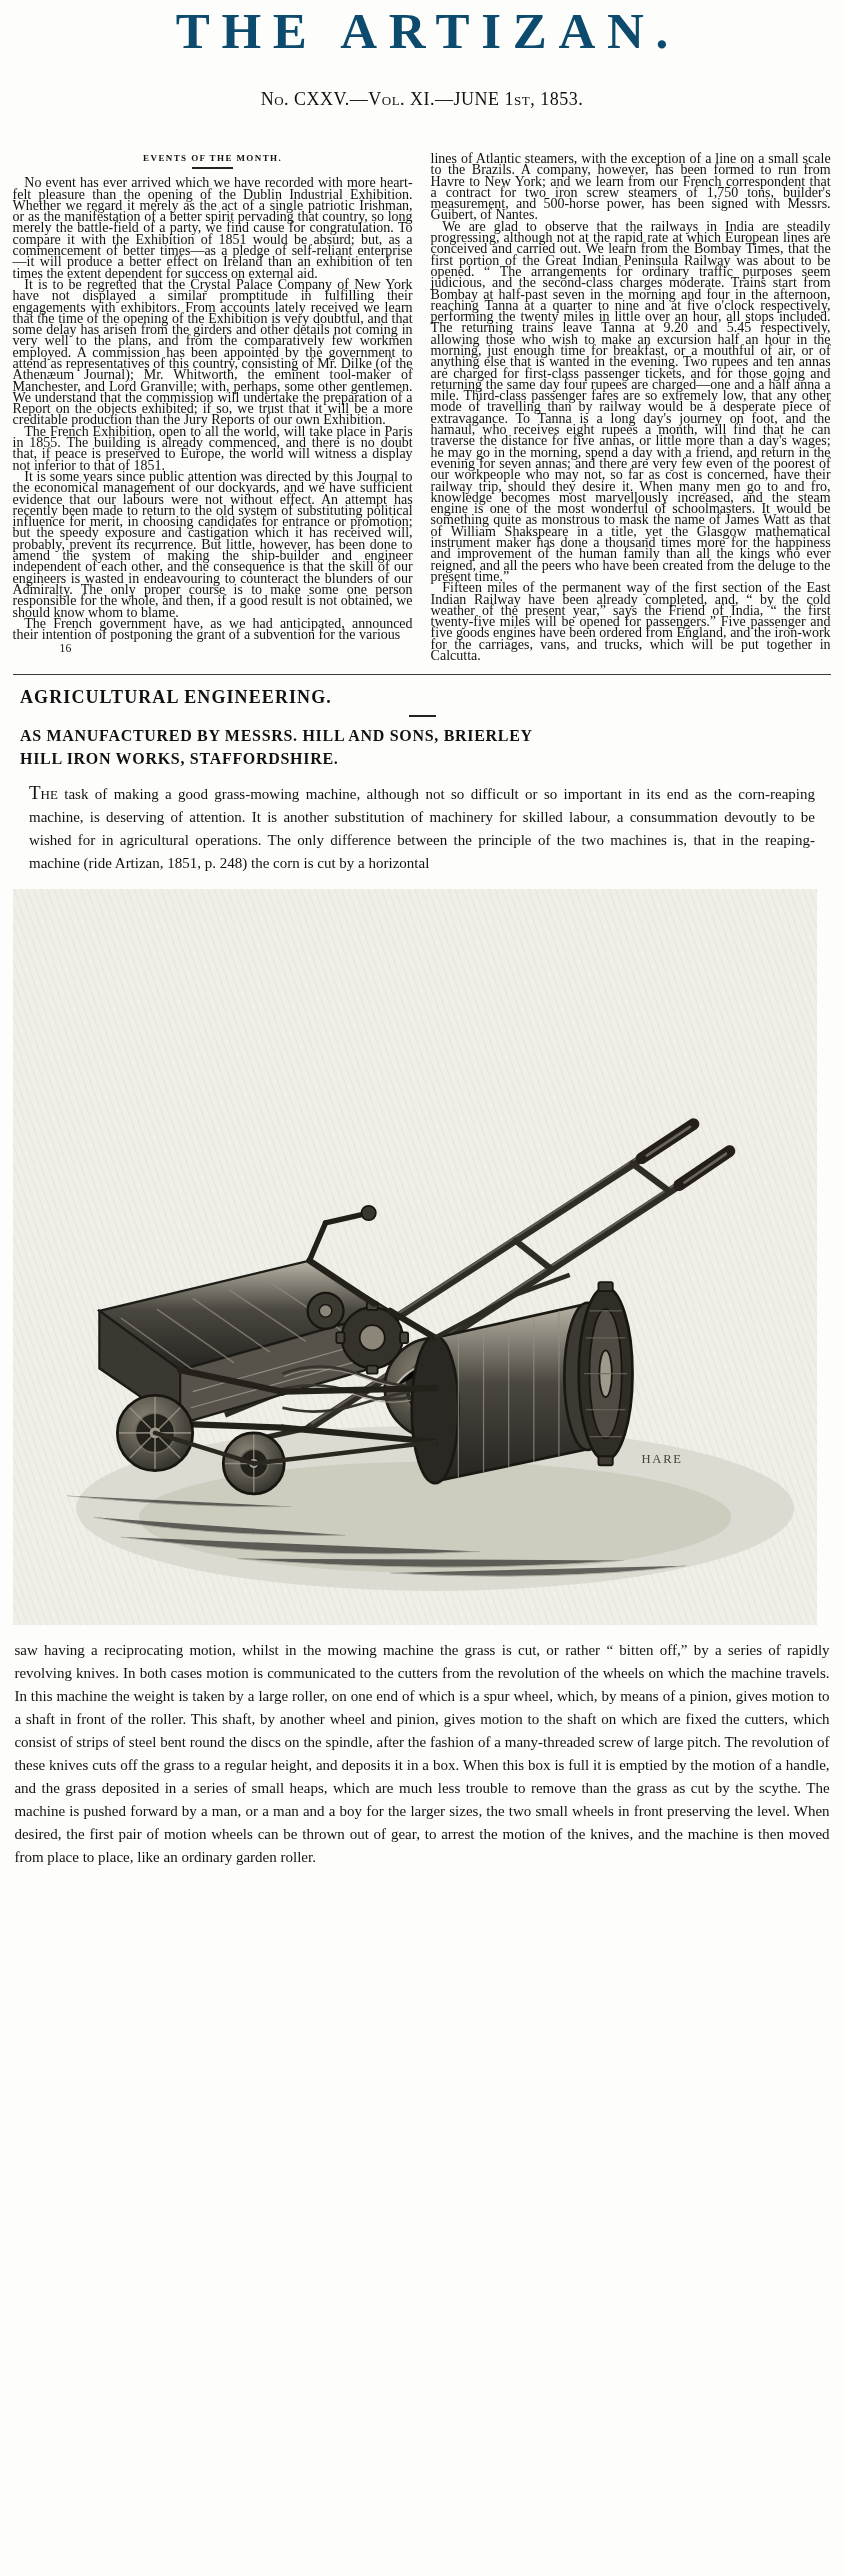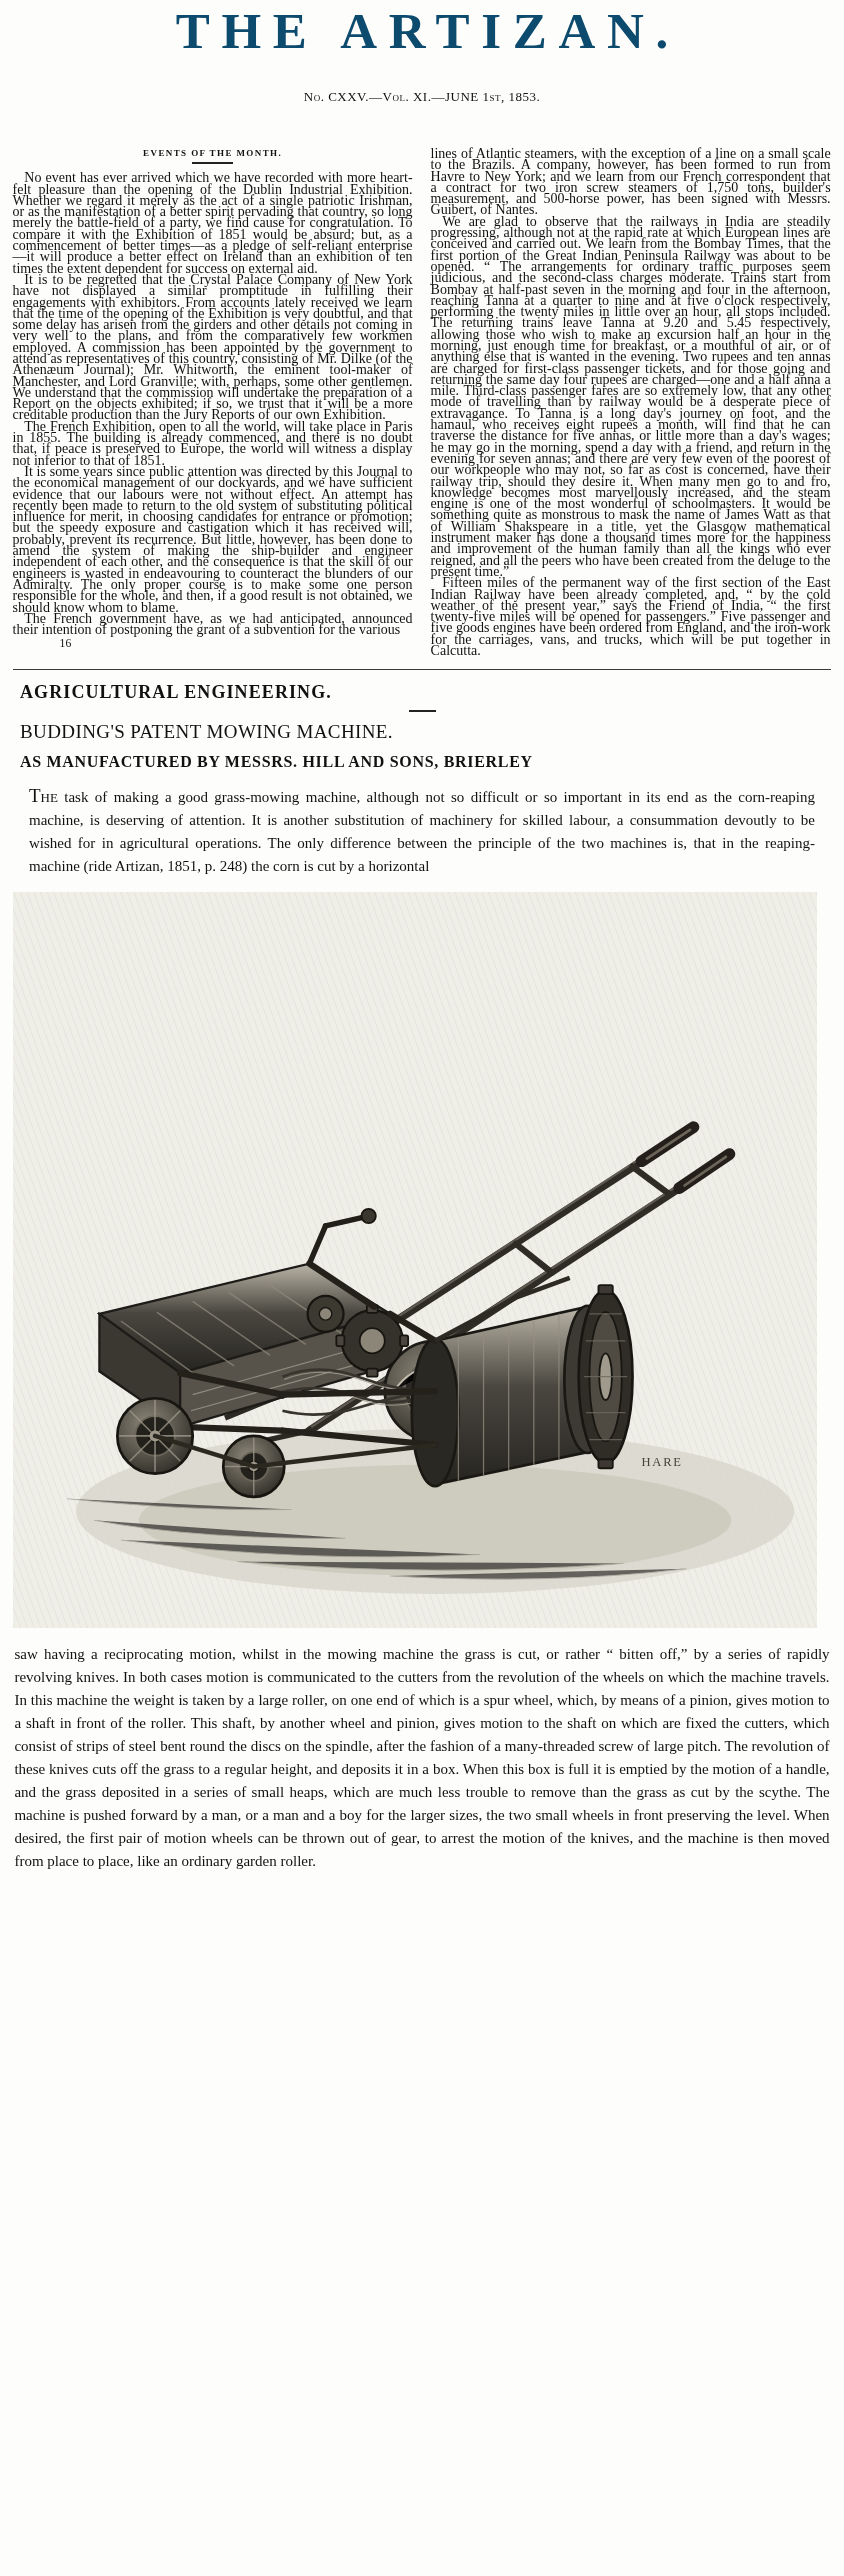--- a/index.html
+++ b/index.html
@@ -27,21 +27,21 @@
     font-family:"Liberation Serif","DejaVu Serif",serif;
     font-size:51px;
     font-weight:bold;
     letter-spacing:11.7px;
     line-height:1.05;
     margin:0;
     padding-left:11.7px;
     color:#0c4a6e;
   }
   .masthead-sub{
-    font-size:13px;
+    font-size:18px;
     letter-spacing:0.5px;
     margin-top:30px;
     font-variant:small-caps;
     color:#111;
   }
   
   .news{
     margin-top:43px;
     padding:0 12.6px 0 12.6px;
     display:flex;
@@ -185,22 +185,22 @@
       </div>
     </div>
 
   </div>
 
   <hr class="hr-wide">
 
   <div class="article">
     <div class="art-kicker">AGRICULTURAL ENGINEERING.</div>
     <div class="rule-tiny"></div>
-    <div class="art-title">BUDDING'S PATENT MOWING MACHINE.</div>
     <div class="art-byline">AS MANUFACTURED BY MESSRS. HILL AND SONS, BRIERLEY</div>
+    <div class="art-byline">HILL IRON WORKS, STAFFORDSHIRE.</div>
   </div>
 
   <div class="lead">
     <p><span class="bigcap dropcapline">The</span><span> task of making a good grass-mowing machine, although not so difficult or so important in its end as the corn-reaping machine, is deserving of attention. It is another substitution of machinery for skilled labour, a consummation devoutly to be wished for in agricultural operations. The only difference between the principle of the two machines is, that in the reaping-machine (ride Artizan, 1851, p. 248) the corn is cut by a horizontal</span></p>
   </div>
 
   <div class="figwrap">
     <div class="figure">
       <svg class="engraving" viewBox="0 0 912 820" xmlns="http://www.w3.org/2000/svg">
         <defs>

